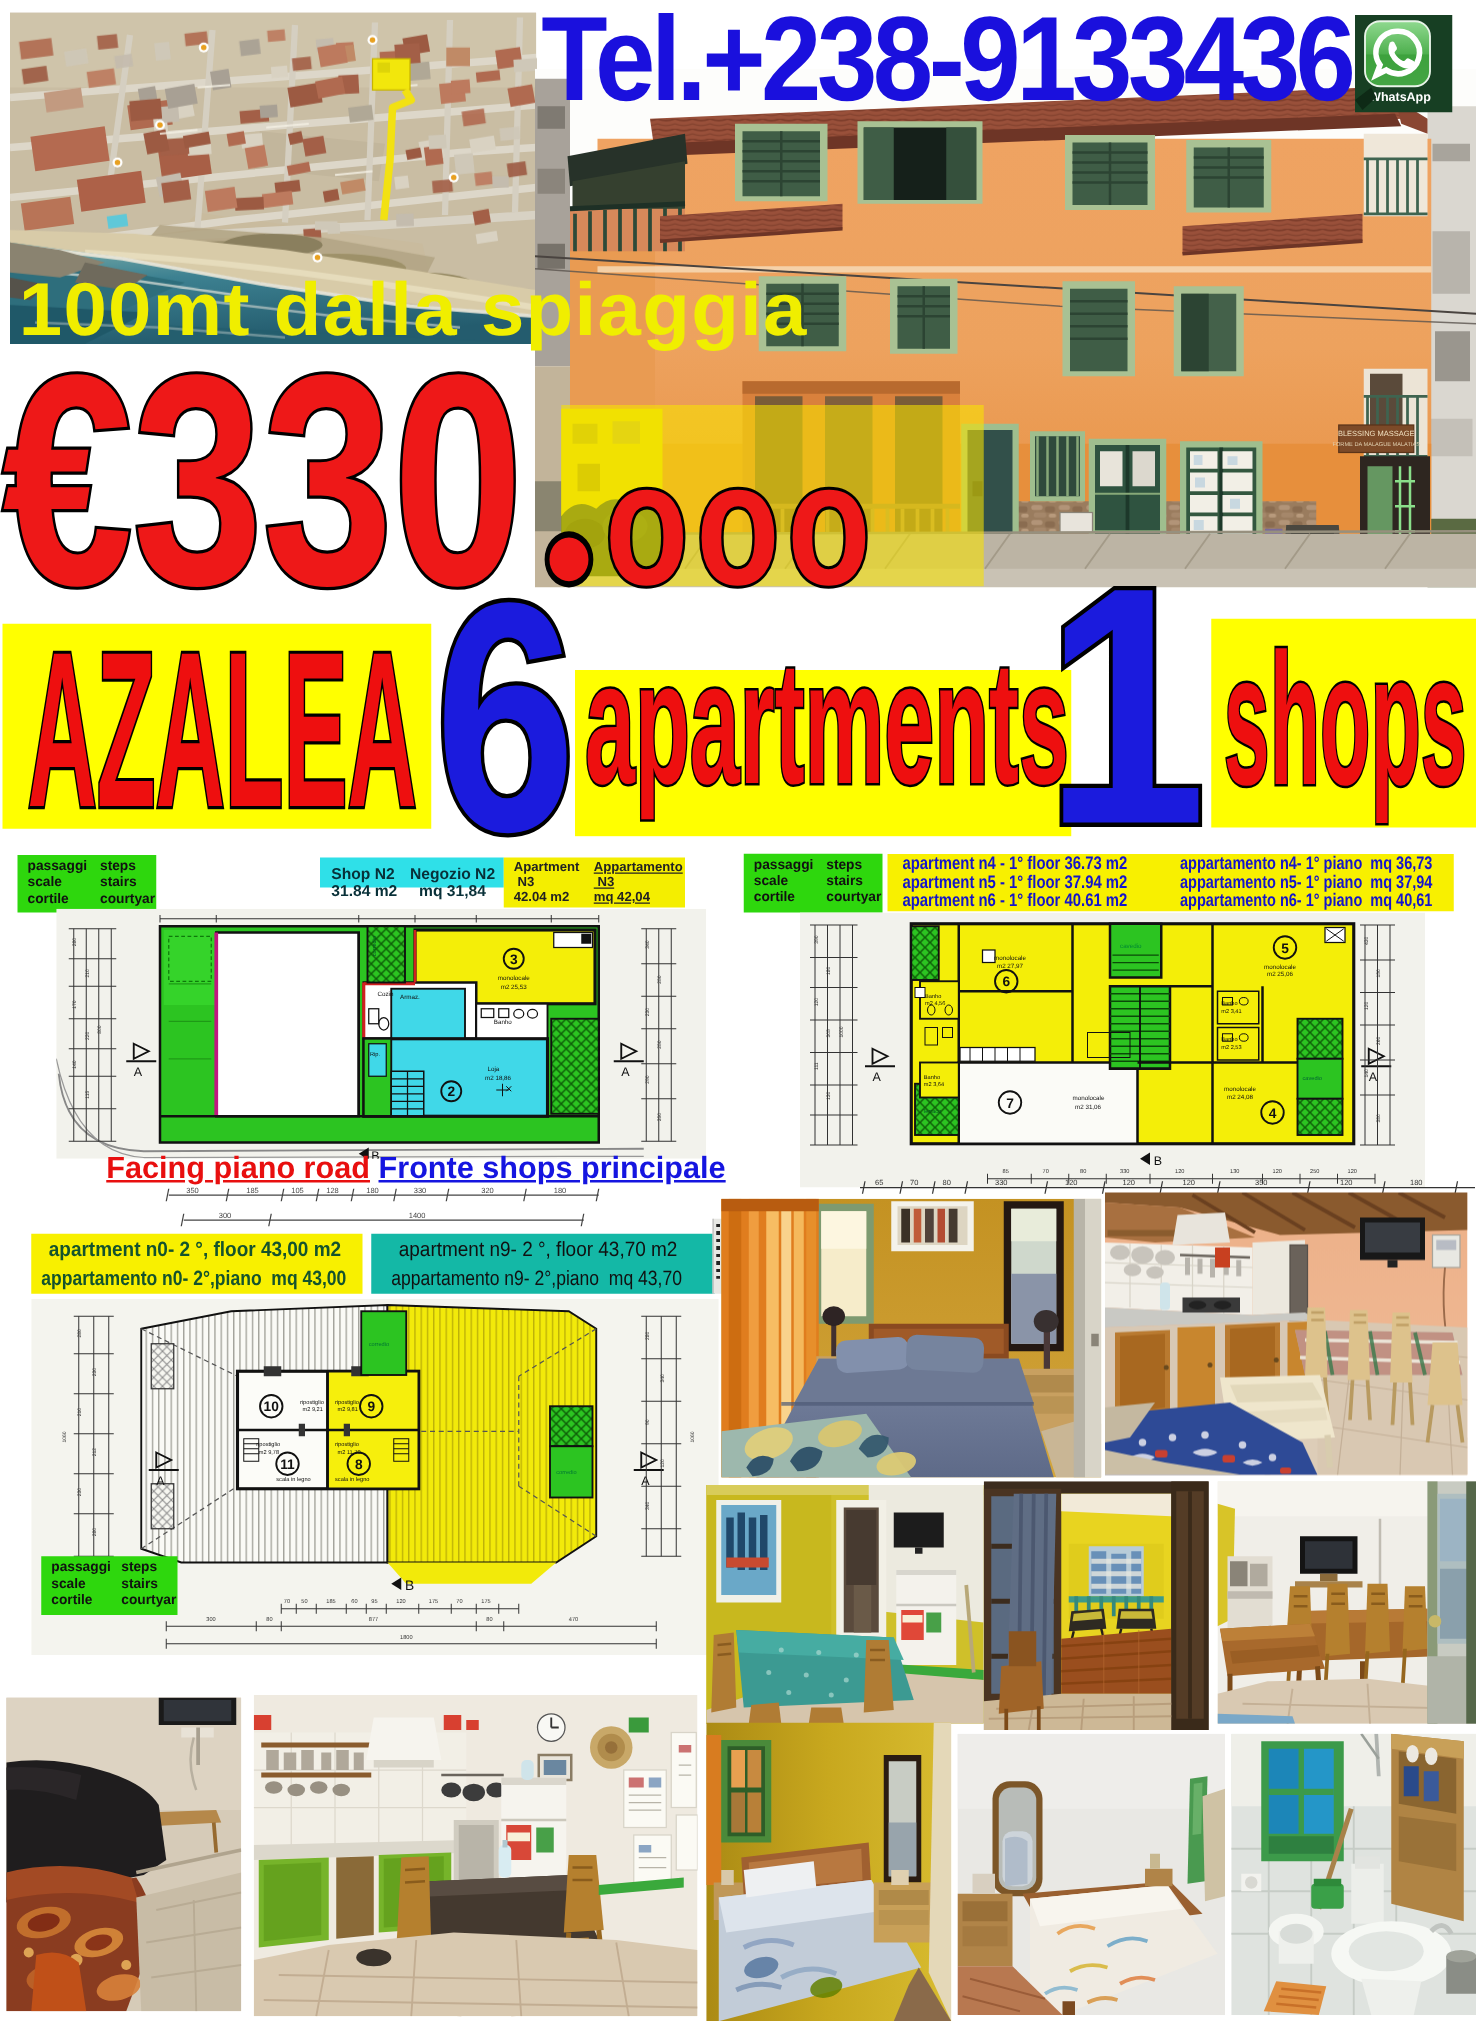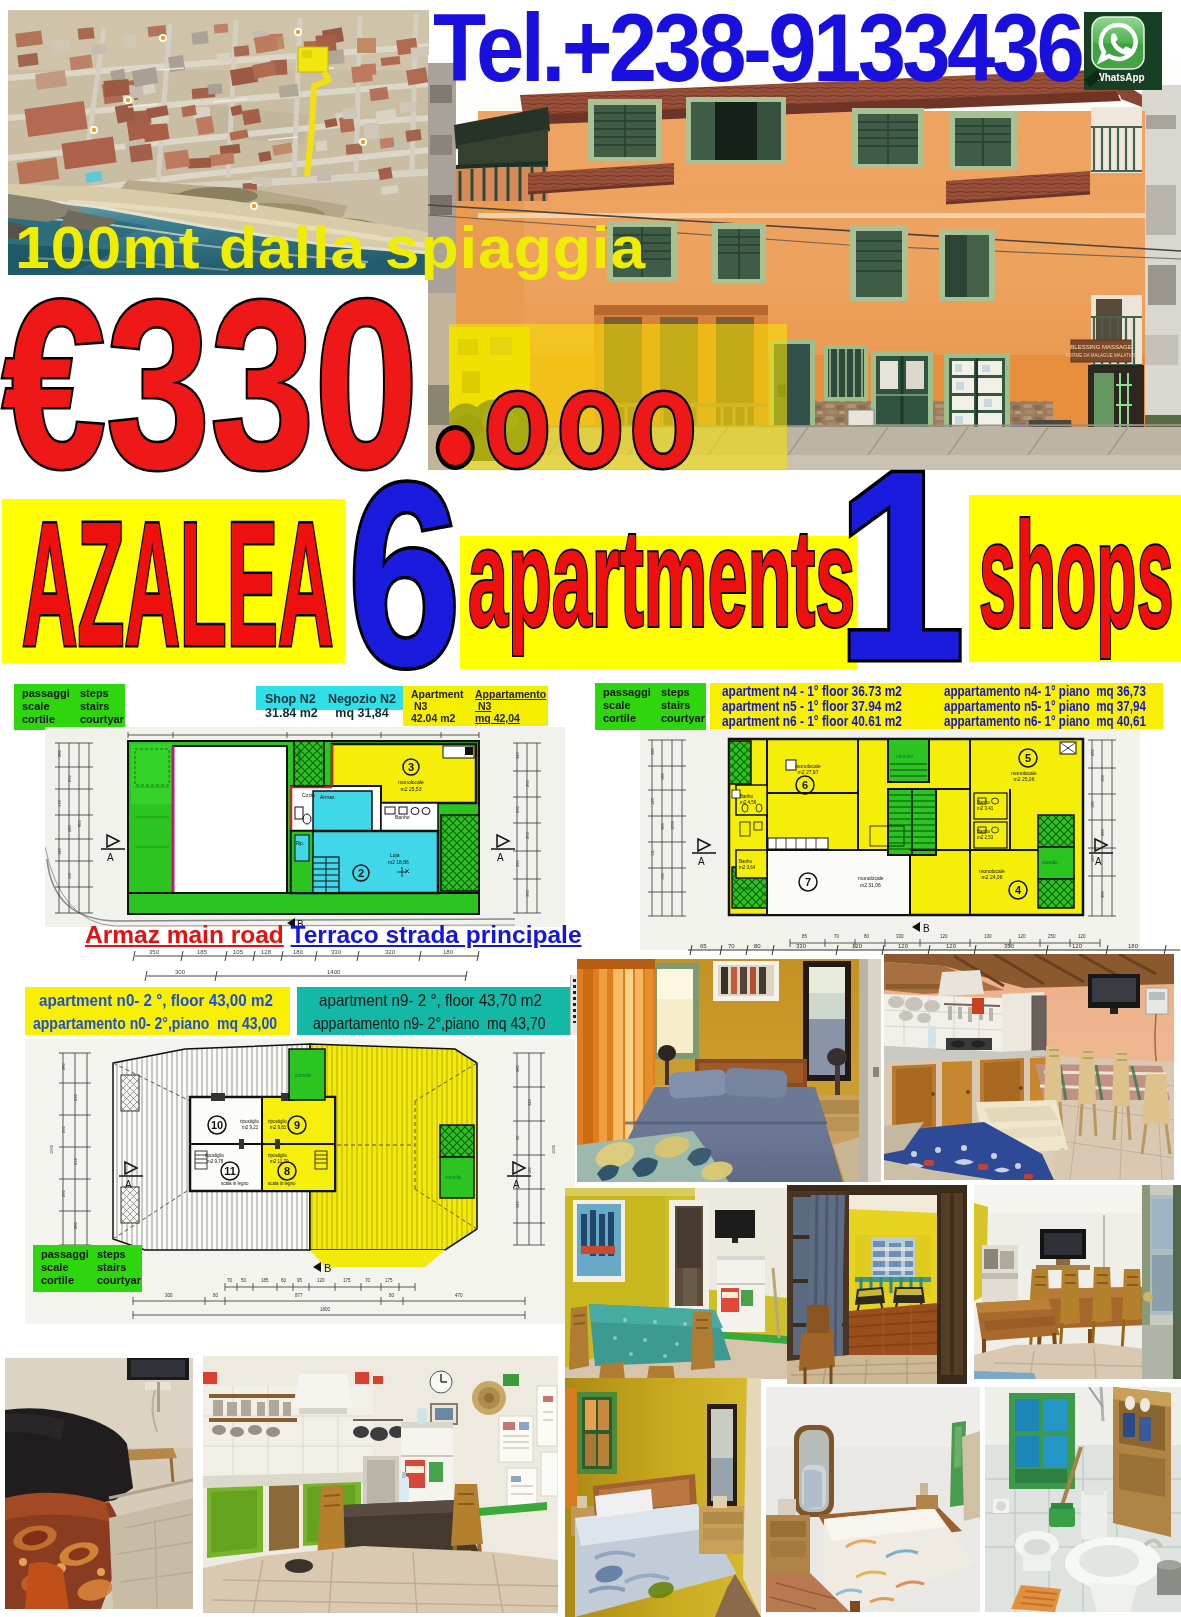--- a/index.html
+++ b/index.html
@@ -695,21 +695,21 @@
         <line x1="20" y1="23" x2="18" y2="33"></line>
         <line x1="90" y1="23" x2="88" y2="33"></line>
         <line x1="340" y1="23" x2="338" y2="33"></line>
       </g>
 <g font-size="6" font-family="Liberation Sans" fill="#444">
         <text x="48" y="26">300</text>
         <text x="200" y="26">1400</text>
       </g>
 </svg>
 
-<div class="abs" id="facing" style="left:85px;top:921px;font-size:24.5px;font-weight:bold;white-space:nowrap;"><span style="color:#e80f0f;text-decoration:underline;">Armaz main road</span> <span style="color:#1515e0;text-decoration:underline;">Terraco strada principale</span></div>
+<div class="abs" id="facing" style="left:85px;top:921px;font-size:24.5px;font-weight:bold;white-space:nowrap;"><span style="color:#e80f0f;text-decoration:underline;">Facing piano road</span> <span style="color:#1515e0;text-decoration:underline;">Fronte shops principale</span></div>
 
 <div class="abs" id="leg2" style="left:595px;top:683px;width:111px;height:44px;background:#2ed70d;color:#111;font-size:11px;font-weight:bold;line-height:1.18;padding-top:3px;">
 <span class="abs" style="left:8px;">passaggi<br>scale<br>cortile</span>
       <span class="abs" style="left:66px;">steps<br>stairs<br>courtyar</span>
     </div>
 
 <div class="abs" id="n456lab" style="left:710px;top:683px;width:453px;height:46px;background:#f8f000;color:#1414cc;font-size:14.5px;font-weight:bold;line-height:15px;white-space:nowrap;">
 <span class="abs" style="left:12px;top:1px;transform:scaleX(0.82);transform-origin:left top;">apartment n4 - 1° floor 36.73 m2<br>apartment n5 - 1° floor 37.94 m2<br>apartment n6 - 1° floor 40.61 m2</span>
 <span class="abs" style="left:234px;top:1px;transform:scaleX(0.80);transform-origin:left top;">appartamento n4- 1° piano&nbsp; mq 36,73<br>appartamento n5- 1° piano&nbsp; mq 37,94<br>appartamento n6- 1° piano&nbsp; mq 40,61</span>
     </div>
@@ -902,21 +902,21 @@
           <text x="224" y="208">80</text>
           <text x="256" y="208">330</text>
           <text x="300" y="208">120</text>
           <text x="344" y="208">130</text>
           <text x="378" y="208">120</text>
           <text x="408" y="208">250</text>
           <text x="438" y="208">120</text>
         </g>
 </svg></div>
 
-<div class="abs" id="n8lab" style="left:25px;top:987px;width:265px;height:48px;background:#f8f000;color:#1d4ed8;font-size:16.5px;font-weight:bold;line-height:23px;white-space:nowrap;">
+<div class="abs" id="n8lab" style="left:25px;top:987px;width:265px;height:48px;background:#f8f000;color:#14532d;font-size:16.5px;font-weight:bold;line-height:23px;white-space:nowrap;">
       <span class="abs" style="left:14px;top:2px;transform:scaleX(0.92);transform-origin:left top;">apartment n0- 2 °, floor 43,00 m2</span>
       <span class="abs" style="left:8px;top:25px;transform:scaleX(0.85);transform-origin:left top;">appartamento n0- 2°,piano&nbsp; mq 43,00</span>
     </div>
 
 <div class="abs" id="n9lab" style="left:297px;top:987px;width:275px;height:48px;background:#14b8a6;color:#111;font-size:16.5px;font-weight:normal;line-height:23px;white-space:nowrap;">
       <span class="abs" style="left:22px;top:2px;transform:scaleX(0.92);transform-origin:left top;">apartment n9- 2 °, floor 43,70 m2</span>
       <span class="abs" style="left:16px;top:25px;transform:scaleX(0.85);transform-origin:left top;">appartamento n9- 2°,piano&nbsp; mq 43,70</span>
     </div>
 
 <div class="abs" id="plan3" style="left:25px;top:1039px;width:550px;height:237px;"><svg width="550" height="285" viewBox="0 0 550 285" xmlns="http://www.w3.org/2000/svg">

